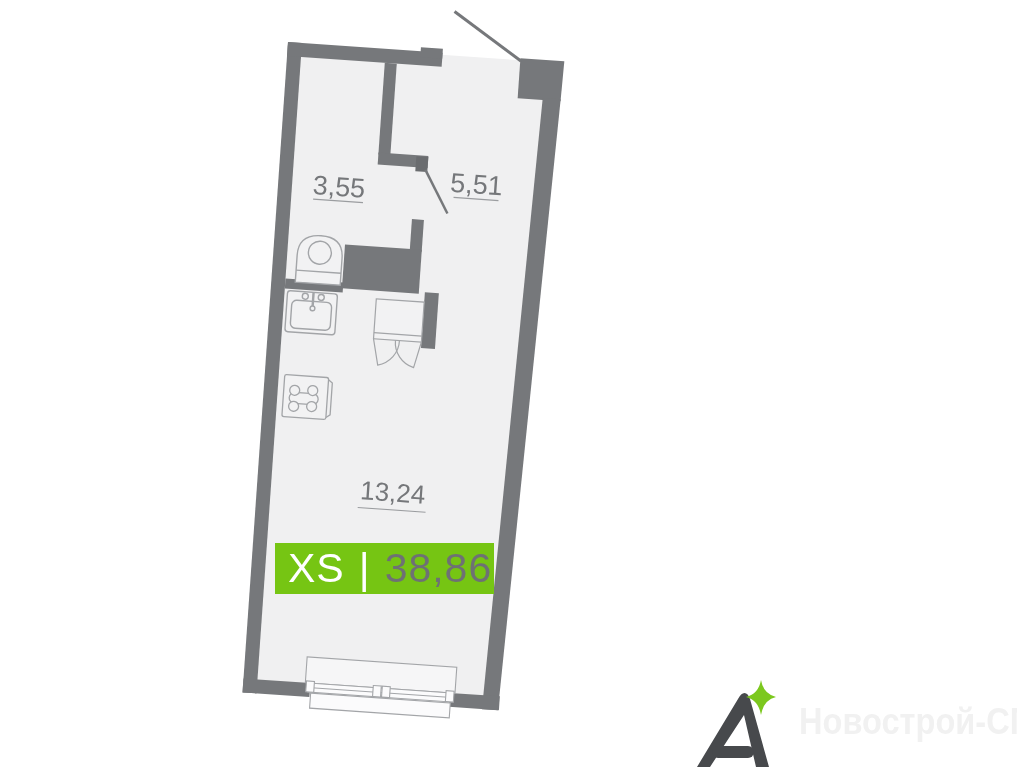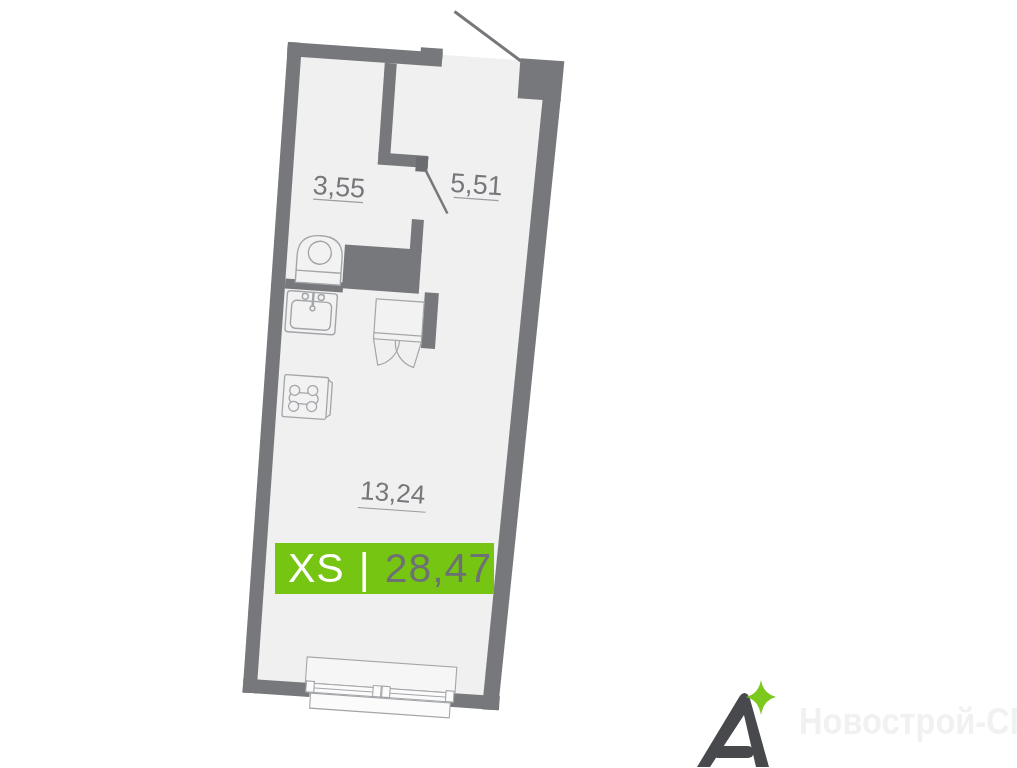--- a/index.html
+++ b/index.html
@@ -113,21 +113,21 @@
       <text x="198" y="138" text-anchor="middle">5,51</text>
       <line x1="176" y1="143.5" x2="221" y2="143.5" stroke="#9b9da0" stroke-width="1.2"></line>
       <text x="136" y="451" font-size="26" text-anchor="middle">13,24</text>
       <line x1="102" y1="459.5" x2="170" y2="459.5" stroke="#9b9da0" stroke-width="1.2"></line>
     </g>
   </svg>
 
   <div class="badge">
     <span class="size">XS</span>
     <span class="sep">|</span>
-    <span class="area">28,47</span>
+    <span class="area">38,86</span>
   </div>
 
   <svg class="logo" viewBox="0 0 82 88">
     <path d="M1,88 L42,20 Q45,14 48.5,14 Q52,14 54,20 L73,88 L60,88 L48,36 L14,88 Z" fill="#47494c"></path>
     <rect x="16" y="67" width="42" height="12" rx="6" fill="#47494c"></rect>
     <path d="M65,1 Q67.5,15 80,18 Q67.5,21 65,36 Q62.5,21 50,18 Q62.5,15 65,1 Z" fill="#7cc81e"></path>
   </svg>
 
   <div class="watermark">Новострой-СПб</div>
 

